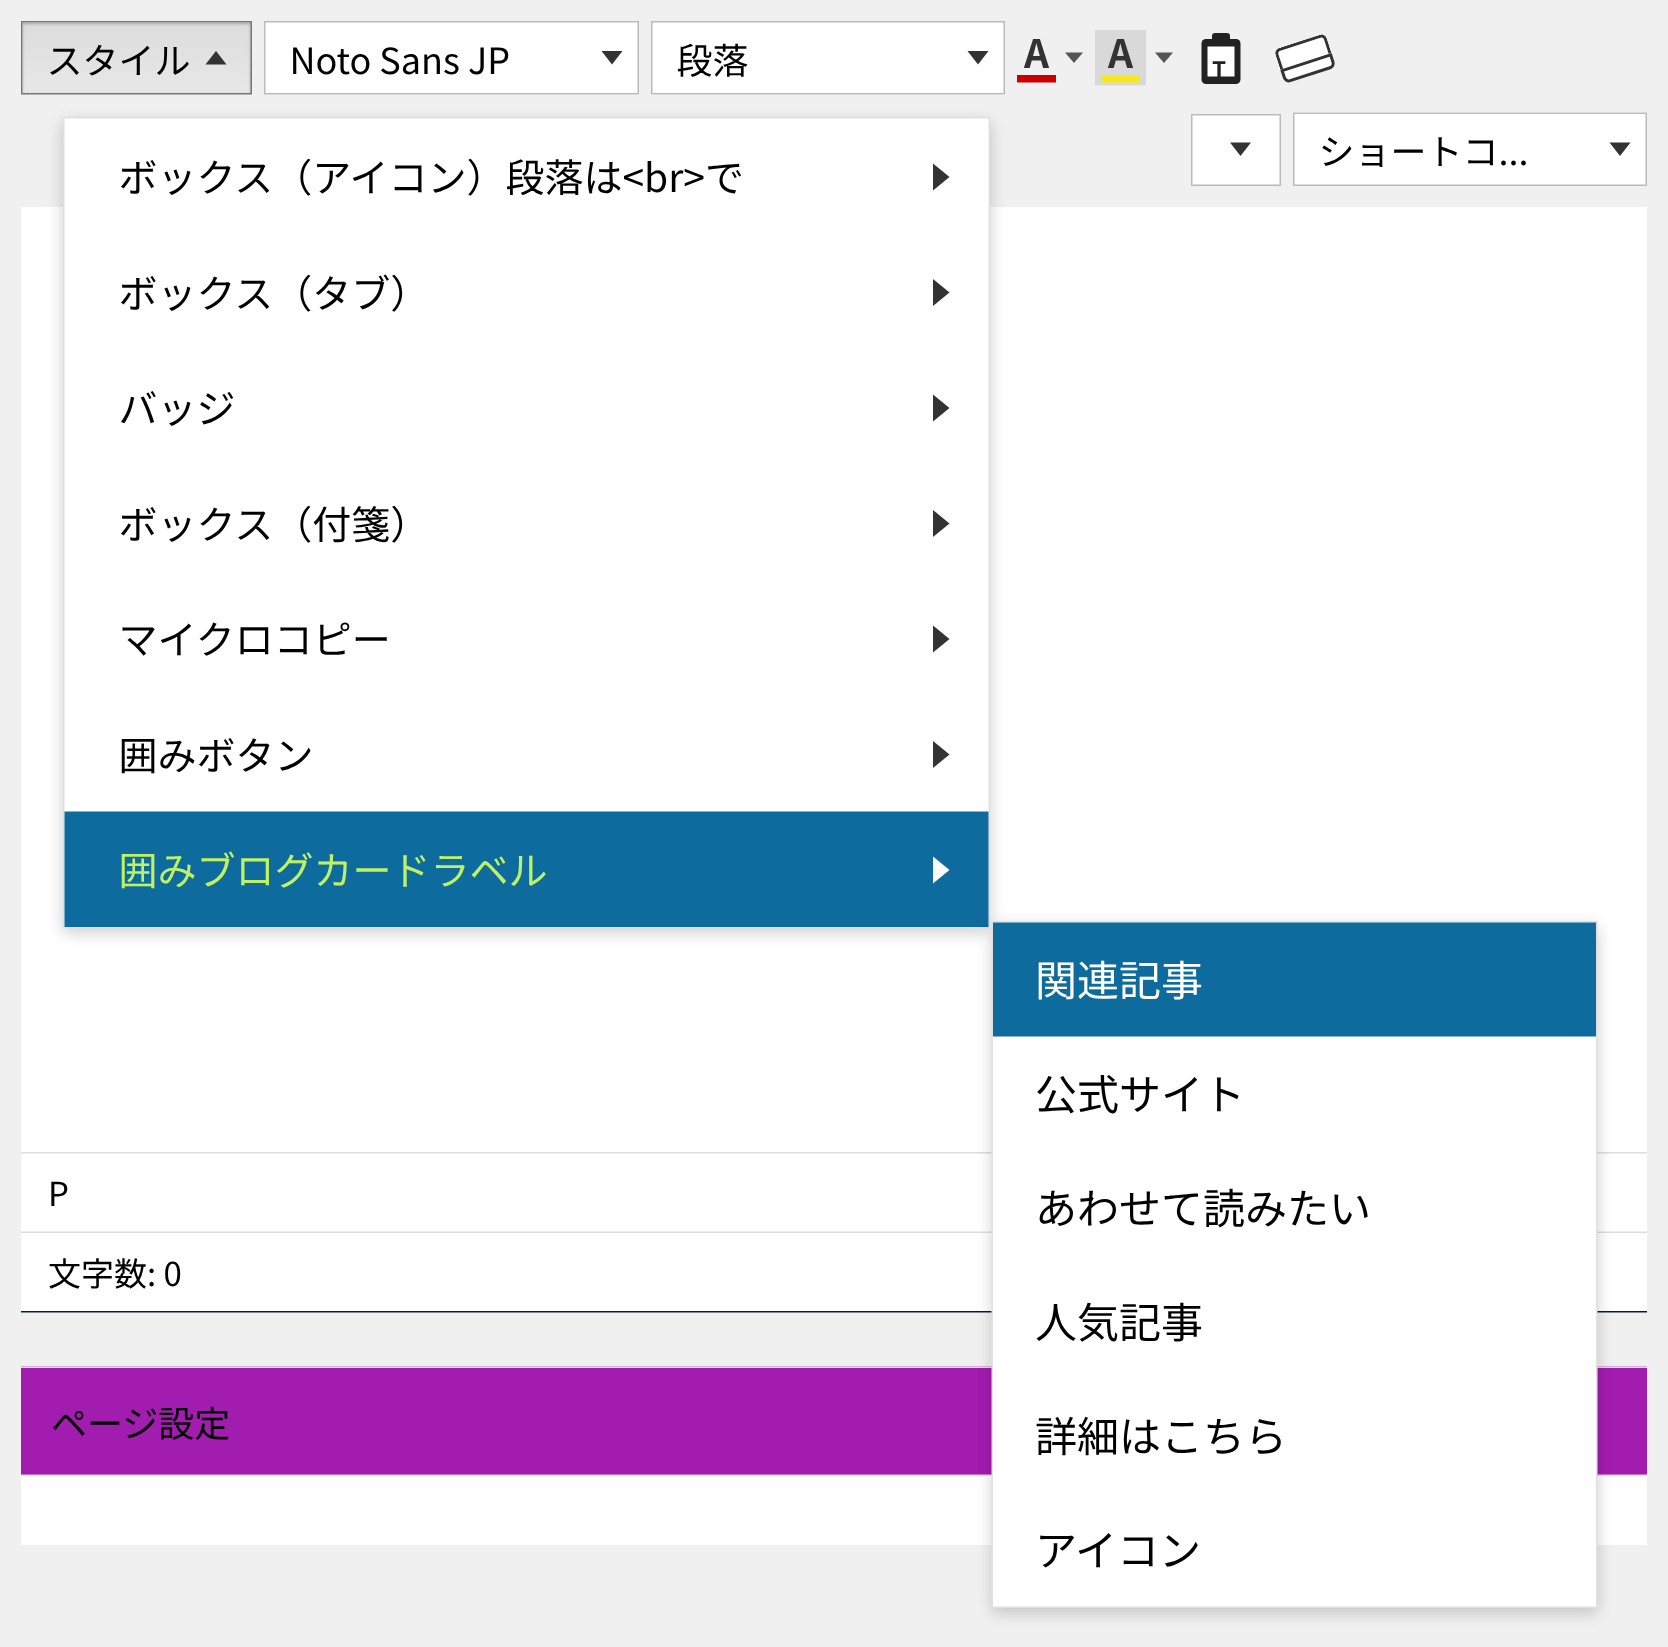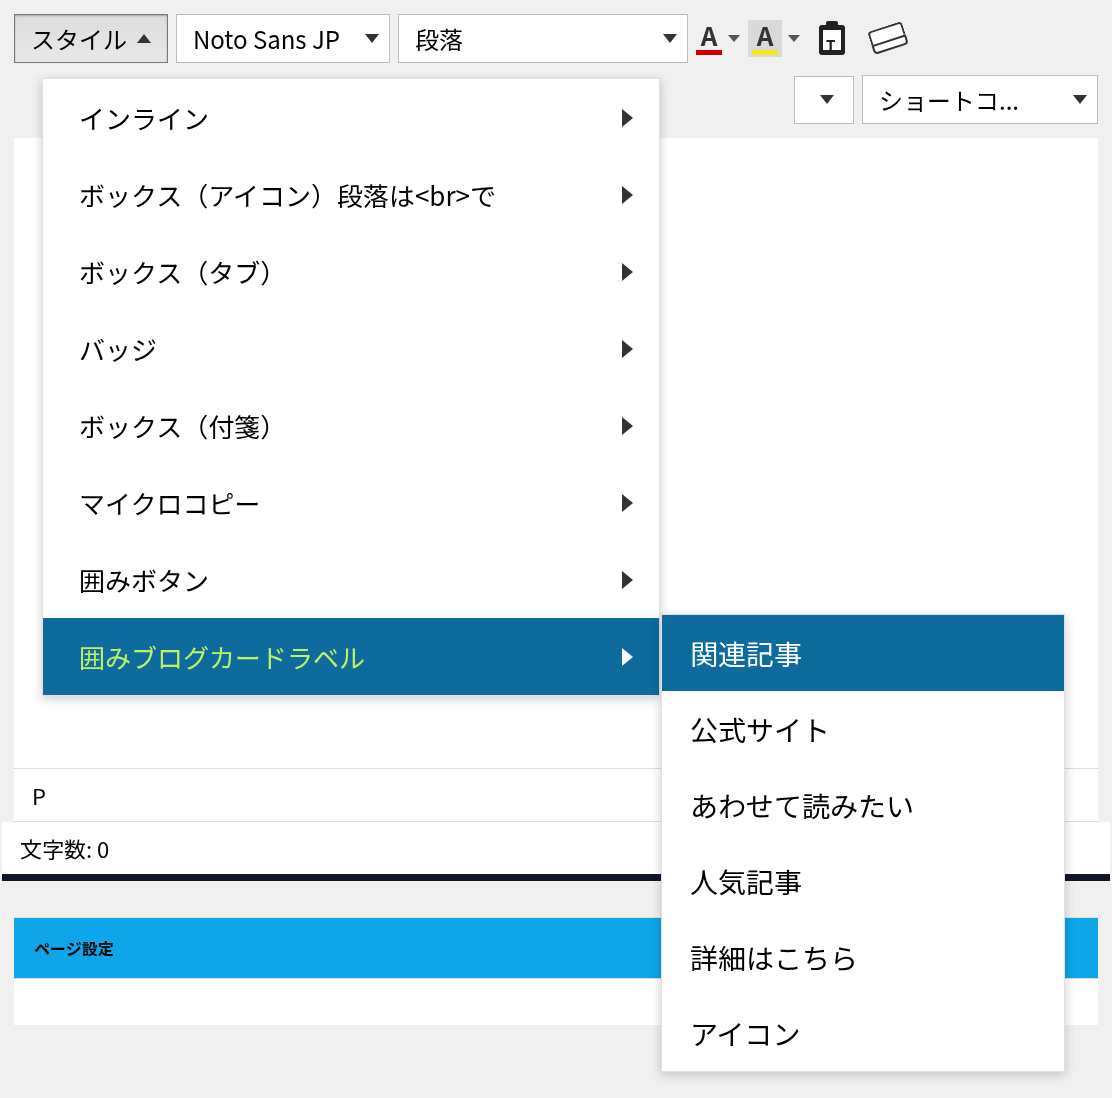--- a/index.html
+++ b/index.html
@@ -6,20 +6,21 @@
 body {
   font-family: "Noto Sans JP", "Hiragino Kaku Gothic ProN", "Meiryo", sans-serif;
   background: #f0f0f1;
   width: 1112px;
   height: 1098px;
   overflow: hidden;
   position: relative;
 }
 .toolbar {
   display: flex;
+  align-items: center;
   gap: 8px;
   padding: 14px 14px 6px 14px;
   background: #f0f0f1;
 }
 .btn {
   border: 1px solid #888;
   background: linear-gradient(#fdfdfd, #e9e9e9);
   padding: 6px 16px;
   font-size: 24px;
   display: inline-flex;
@@ -37,22 +38,22 @@
   border: 1px solid #bbb;
   background: #fff;
   padding: 6px 10px 6px 16px;
   font-size: 24px;
   display: inline-flex;
   align-items: center;
   justify-content: space-between;
   gap: 12px;
   min-height: 48px;
 }
-.select.font { width: 214px; }
-.select.para { width: 290px; }
+.select.font { width: 250px; }
+.select.para { width: 236px; }
 .select.sc   { width: 236px; }
 .icon-btn {
   width: 48px; height: 48px;
   display: inline-flex;
   align-items: center;
   justify-content: center;
   cursor: pointer;
 }
 .carret {
   width: 0; height: 0;
@@ -80,32 +81,32 @@
 .status-path {
   background: #fff;
   border-top: 1px solid #ddd;
   border-bottom: 1px solid #ddd;
   padding: 10px 18px;
   font-size: 22px;
   margin: 0 14px;
 }
 .status-count {
   background: #fff;
-  border-bottom: 7px solid #0f172a;
+  border-bottom: 1px solid #0f172a;
   padding: 10px 18px;
   font-size: 22px;
-  margin: 0 2px;
+  margin: 0 14px;
 }
 .section-title {
-  background: #0ea5e9;
+  background: #a21caf;
   border-top: 1px solid #ddd;
   border-bottom: 1px solid #ddd;
   padding: 18px 20px;
-  font-size: 16px;
-  font-weight: 700;
+  font-size: 24px;
+  font-weight: 400;
   margin: 36px 14px 0 14px;
 }
 .spacer-row {
   height: 46px;
   margin: 0 14px;
   background: #fff;
 }
 
 .menu {
   position: absolute;
@@ -235,24 +236,20 @@
   <span>文字数: 0</span>
 </div>
 
 <div class="section-title">
   <span>ページ設定</span>
 </div>
 <div class="spacer-row"></div>
 
 <div class="menu menu1" id="menu1">
     <div class="menu-item">
-      <span>インライン</span>
-      <span class="arrow-right"></span>
-    </div>
-    <div class="menu-item">
       <span>ボックス（アイコン）段落は&lt;br&gt;で</span>
       <span class="arrow-right"></span>
     </div>
     <div class="menu-item">
       <span>ボックス（タブ）</span>
       <span class="arrow-right"></span>
     </div>
     <div class="menu-item">
       <span>バッジ</span>
       <span class="arrow-right"></span>

